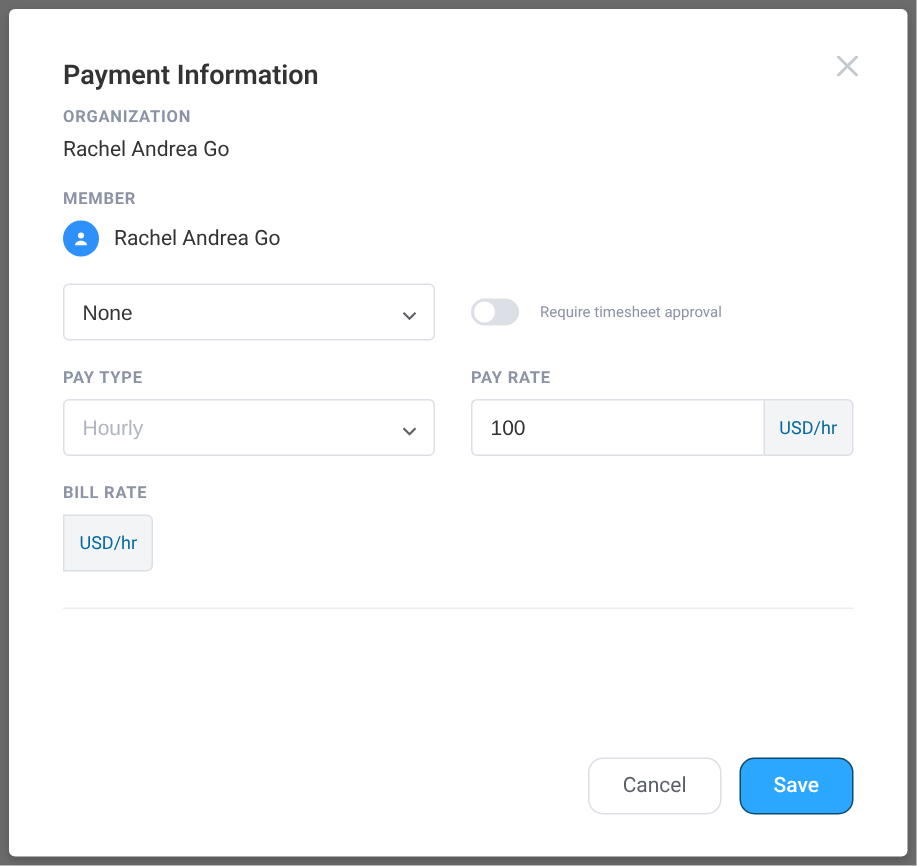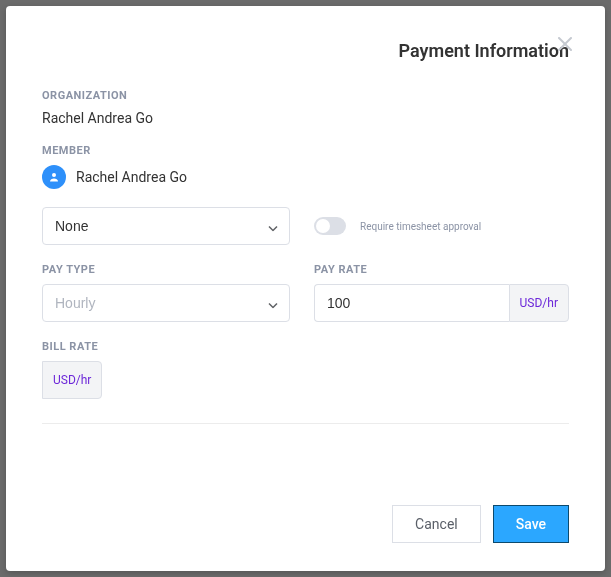--- a/index.html
+++ b/index.html
@@ -32,22 +32,21 @@
       cursor: pointer;
       color: #c5c9d0;
       display: flex;
       align-items: center;
       justify-content: center;
     }
     .modal-title {
       font-size: 18px;
       font-weight: 600;
       color: #333333;
-      margin-bottom: 28px;
-      text-align: right;
+      margin-bottom: 10px;
     }
     .field-group {
       margin-bottom: 18px;
     }
     .field-label {
       font-size: 11px;
       font-weight: 700;
       letter-spacing: 0.5px;
       color: #8b93a5;
       text-transform: uppercase;
@@ -154,39 +153,39 @@
     .input-suffix {
       height: 38px;
       padding: 0 10px;
       border: 1px solid #dcdfe6;
       border-top-right-radius: 4px;
       border-bottom-right-radius: 4px;
       background: #f3f4f6;
       display: flex;
       align-items: center;
       font-size: 12px;
-      color: #6d28d9;
+      color: #0369a1;
     }
     .divider {
       height: 1px;
       background: #ececec;
       width: 100%;
       margin-top: 24px;
     }
     .footer {
       position: absolute;
       bottom: 28px;
       right: 36px;
       display: flex;
       gap: 12px;
     }
     .btn {
       height: 38px;
       padding: 0 22px;
-      border-radius: 0;
+      border-radius: 10px;
       font-size: 14px;
       cursor: pointer;
       font-family: inherit;
     }
     .btn-cancel {
       background: #ffffff;
       border: 1px solid #dcdfe6;
       color: #5a5f68;
     }
     .btn-save {

